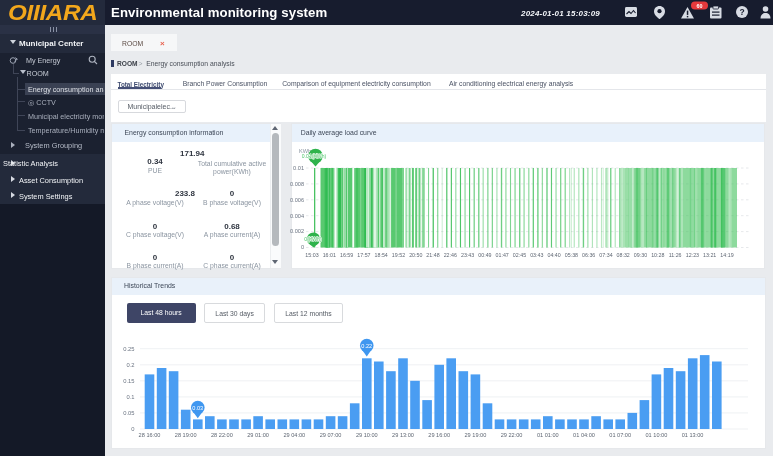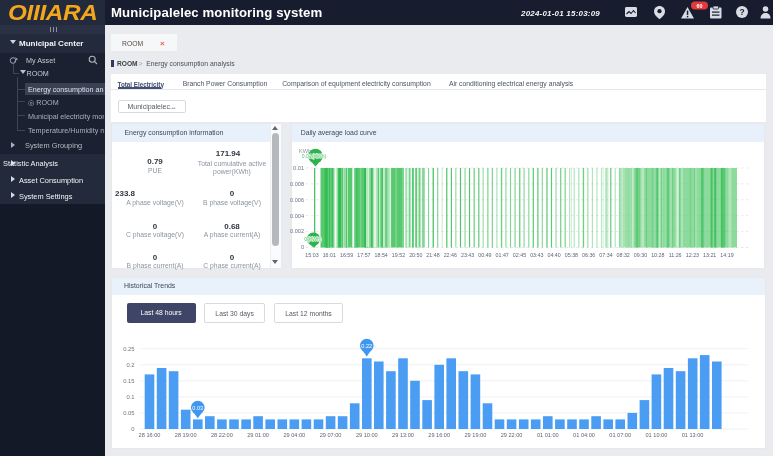--- a/index.html
+++ b/index.html
@@ -6,21 +6,21 @@
 html,body { width:773px; height:456px; overflow:hidden; background:#e9ebee;
   font-family:"Liberation Sans", sans-serif; }
 .abs { position:absolute; }
 </style>
 </head>
 <body>
 
 <div class="abs" style="left:0;top:0;width:773px;height:25px;background:#171c2e;"></div>
 <div class="abs" style="left:0;top:0;width:105px;height:25px;background:#232a3c;"></div>
 <div class="abs" style="left:8px;top:1px;width:100px;height:23px;color:#f2a71c;font-weight:bold;font-style:italic;font-size:21.5px;letter-spacing:-0.3px;transform:scaleX(1.13);transform-origin:left;">OIIIARA</div>
-<div class="abs" style="left:111px;top:4.5px;color:#ffffff;font-weight:bold;font-size:13.2px;letter-spacing:0.1px;">Municipalelec monitoring system</div>
+<div class="abs" style="left:111px;top:4.5px;color:#ffffff;font-weight:bold;font-size:13.2px;letter-spacing:0.1px;">Environmental monitoring system</div>
 <div class="abs" style="left:521px;top:8.8px;color:#f2f4f8;font-weight:bold;font-style:italic;font-size:8px;letter-spacing:0.2px;">2024-01-01 15:03:09</div>
 
 <svg class="abs" style="left:623px;top:0;" width="155" height="25" viewBox="0 0 155 25">
 
   <g transform="translate(2,7)">
     <rect x="0" y="0" width="12" height="10" rx="1.4" fill="#d8dce4"></rect>
     <path d="M1.5 7 L4 4.5 L6 6.5 L8.5 3.5 L10.5 6" stroke="#171c2e" stroke-width="1.1" fill="none"></path>
   </g>
 
   <g transform="translate(31,6)">
@@ -64,40 +64,40 @@
 <div class="abs" style="left:0;top:34px;width:105px;height:170px;background:#232a3b;"></div>
 <div class="abs" style="left:0;top:53px;width:105px;height:101px;background:#1b2130;"></div>
 
 <div class="abs" style="left:10px;top:40px;width:0;height:0;border-left:3.5px solid transparent;border-right:3.5px solid transparent;border-top:4.5px solid #cfd4dd;"></div>
 <div class="abs" style="left:19px;top:39px;color:#f2f4f7;font-size:8px;font-weight:bold;">Municipal Center</div>
 
 <svg class="abs" style="left:9px;top:56px;" width="9" height="9" viewBox="0 0 9 9">
   <circle cx="4" cy="4.5" r="2.8" fill="none" stroke="#9aa1b0" stroke-width="1"></circle>
   <path d="M6.5 1.5 L8.5 3.5 M5.5 5.5 L8 2.8" stroke="#9aa1b0" stroke-width="1" fill="none"></path>
 </svg>
-<div class="abs" style="left:26px;top:56px;color:#c6cbd5;font-size:7.2px;">My Asset</div>
+<div class="abs" style="left:26px;top:56px;color:#c6cbd5;font-size:7.2px;">My Energy</div>
 <svg class="abs" style="left:88px;top:55px;" width="10" height="10" viewBox="0 0 10 10">
   <circle cx="4.2" cy="4.2" r="3" fill="none" stroke="#aeb4c0" stroke-width="1.1"></circle>
   <line x1="6.6" y1="6.6" x2="9" y2="9" stroke="#aeb4c0" stroke-width="1.1"></line>
 </svg>
 
 <div class="abs" style="left:13px;top:64px;width:1px;height:9px;background:#3f4557;"></div>
 <div class="abs" style="left:13px;top:72.5px;width:6px;height:1px;background:#3f4557;"></div>
 <div class="abs" style="left:16.5px;top:77px;width:1px;height:53px;background:#3f4557;"></div>
 <div class="abs" style="left:16.5px;top:88.5px;width:8px;height:1px;background:#3f4557;"></div>
 <div class="abs" style="left:16.5px;top:101px;width:8px;height:1px;background:#3f4557;"></div>
 <div class="abs" style="left:16.5px;top:115px;width:8px;height:1px;background:#3f4557;"></div>
 <div class="abs" style="left:16.5px;top:129.5px;width:8px;height:1px;background:#3f4557;"></div>
 
 <div class="abs" style="left:20px;top:70px;width:0;height:0;border-left:3.2px solid transparent;border-right:3.2px solid transparent;border-top:4.2px solid #b9bfcb;"></div>
 <div class="abs" style="left:26.5px;top:69px;color:#c6cbd5;font-size:7.2px;">ROOM</div>
 
 <div class="abs" style="left:25px;top:82.5px;width:80px;height:12.5px;background:#3a4153;"></div>
 <div class="abs" style="left:28px;top:85px;color:#dde0e6;font-size:7.2px;white-space:nowrap;width:76px;overflow:hidden;">Energy consumption analy</div>
-<div class="abs" style="left:28px;top:97.5px;color:#aab0bd;font-size:7.2px;">◎ ROOM</div>
+<div class="abs" style="left:28px;top:97.5px;color:#aab0bd;font-size:7.2px;">◎ CCTV</div>
 <div class="abs" style="left:28px;top:111.5px;color:#aab0bd;font-size:7.2px;white-space:nowrap;width:76px;overflow:hidden;">Municipal electricity monit</div>
 <div class="abs" style="left:28px;top:126px;color:#aab0bd;font-size:7.2px;white-space:nowrap;width:76px;overflow:hidden;">Temperature/Humidity mo</div>
 
 <div class="abs" style="left:11px;top:141.5px;width:0;height:0;border-top:3.5px solid transparent;border-bottom:3.5px solid transparent;border-left:4.5px solid #aab0bd;"></div>
 <div class="abs" style="left:25px;top:141px;color:#b6bcc8;font-size:7.4px;">System Grouping</div>
 
 <div class="abs" style="left:11px;top:159.5px;width:0;height:0;border-top:3.5px solid transparent;border-bottom:3.5px solid transparent;border-left:4.5px solid #d6dae2;"></div>
 <div class="abs" style="left:3px;top:159px;color:#f2f4f7;font-size:7.4px;">Statistic Analysis</div>
 <div class="abs" style="left:11px;top:176px;width:0;height:0;border-top:3.5px solid transparent;border-bottom:3.5px solid transparent;border-left:4.5px solid #d6dae2;"></div>
 <div class="abs" style="left:19px;top:175.5px;color:#f2f4f7;font-size:7.4px;">Asset Consumption</div>
@@ -121,25 +121,25 @@
 <div class="abs" style="left:282.2px;top:80.3px;color:#4a5264;font-size:6.8px;">Comparison of equipment electricity consumption</div>
 <div class="abs" style="left:448.9px;top:80.3px;color:#4a5264;font-size:6.8px;">Air conditioning electrical energy analysis</div>
 <div class="abs" style="left:118.3px;top:100.4px;width:67.3px;height:12.5px;background:#ffffff;border:1px solid #d7d9dd;border-radius:2px;"></div>
 <div class="abs" style="left:127.5px;top:103.2px;color:#555b64;font-size:7px;">Municipalelec...</div>
 <div class="abs" style="left:171px;top:102.5px;color:#9aa0a8;font-size:7px;">⌄</div>
 
 <div class="abs" style="left:111px;top:123.2px;width:170.3px;height:146.3px;background:#ffffff;border:1px solid #e6e8eb;"></div>
 <div class="abs" style="left:112px;top:124.2px;width:168.3px;height:18px;background:#e8f1fb;"></div>
 <div class="abs" style="left:124.5px;top:129px;color:#3c4656;font-size:6.9px;">Energy consumption information</div>
 
-<div class="abs" style="left:115px;top:157px;width:80px;text-align:center;color:#2f3540;font-size:8px;font-weight:bold;">0.79</div>
+<div class="abs" style="left:115px;top:157px;width:80px;text-align:center;color:#2f3540;font-size:8px;font-weight:bold;">0.34</div>
 <div class="abs" style="left:115px;top:166.5px;width:80px;text-align:center;color:#8b95a1;font-size:6.8px;">PUE</div>
-<div class="abs" style="left:188px;top:148.6px;width:80px;text-align:center;color:#2f3540;font-size:8px;font-weight:bold;">171.94</div>
+<div class="abs" style="left:180px;top:148.6px;width:80px;text-align:left;color:#2f3540;font-size:8px;font-weight:bold;">171.94</div>
 <div class="abs" style="left:192px;top:159.5px;width:80px;text-align:center;color:#8b95a1;font-size:6.8px;line-height:8px;">Total cumulative active<br>power(KWh)</div>
-<div class="abs" style="left:115px;top:189px;width:80px;text-align:left;color:#2f3540;font-size:8px;font-weight:bold;">233.8</div>
+<div class="abs" style="left:115px;top:189px;width:80px;text-align:right;color:#2f3540;font-size:8px;font-weight:bold;">233.8</div>
 <div class="abs" style="left:115px;top:199px;width:80px;text-align:center;color:#8b95a1;font-size:6.8px;">A phase voltage(V)</div>
 <div class="abs" style="left:192px;top:189px;width:80px;text-align:center;color:#2f3540;font-size:8px;font-weight:bold;">0</div>
 <div class="abs" style="left:192px;top:199px;width:80px;text-align:center;color:#8b95a1;font-size:6.8px;">B phase voltage(V)</div>
 <div class="abs" style="left:115px;top:221.7px;width:80px;text-align:center;color:#2f3540;font-size:8px;font-weight:bold;">0</div>
 <div class="abs" style="left:115px;top:231px;width:80px;text-align:center;color:#8b95a1;font-size:6.8px;">C phase voltage(V)</div>
 <div class="abs" style="left:192px;top:221.7px;width:80px;text-align:center;color:#2f3540;font-size:8px;font-weight:bold;">0.68</div>
 <div class="abs" style="left:192px;top:231px;width:80px;text-align:center;color:#8b95a1;font-size:6.8px;">A phase current(A)</div>
 <div class="abs" style="left:115px;top:252.5px;width:80px;text-align:center;color:#2f3540;font-size:8px;font-weight:bold;">0</div>
 <div class="abs" style="left:115px;top:261.5px;width:80px;text-align:center;color:#8b95a1;font-size:6.8px;">B phase current(A)</div>
 <div class="abs" style="left:192px;top:252.5px;width:80px;text-align:center;color:#2f3540;font-size:8px;font-weight:bold;">0</div>

